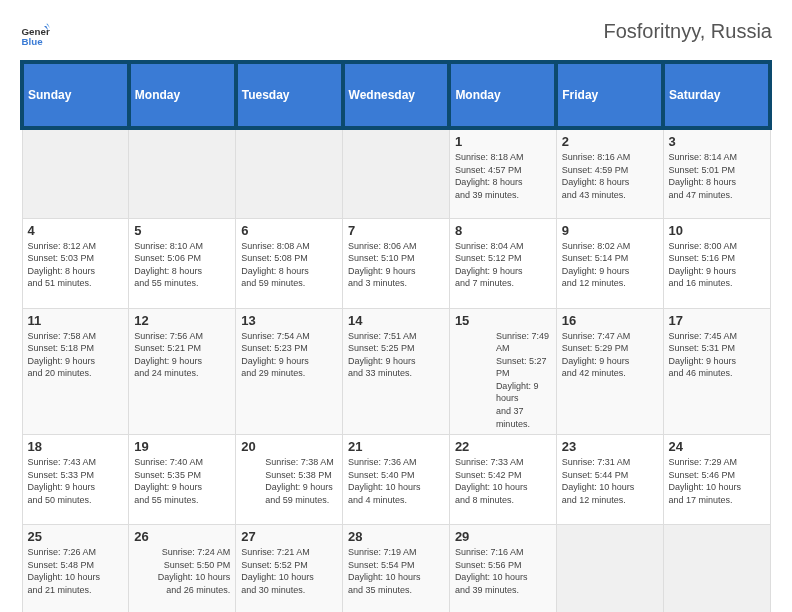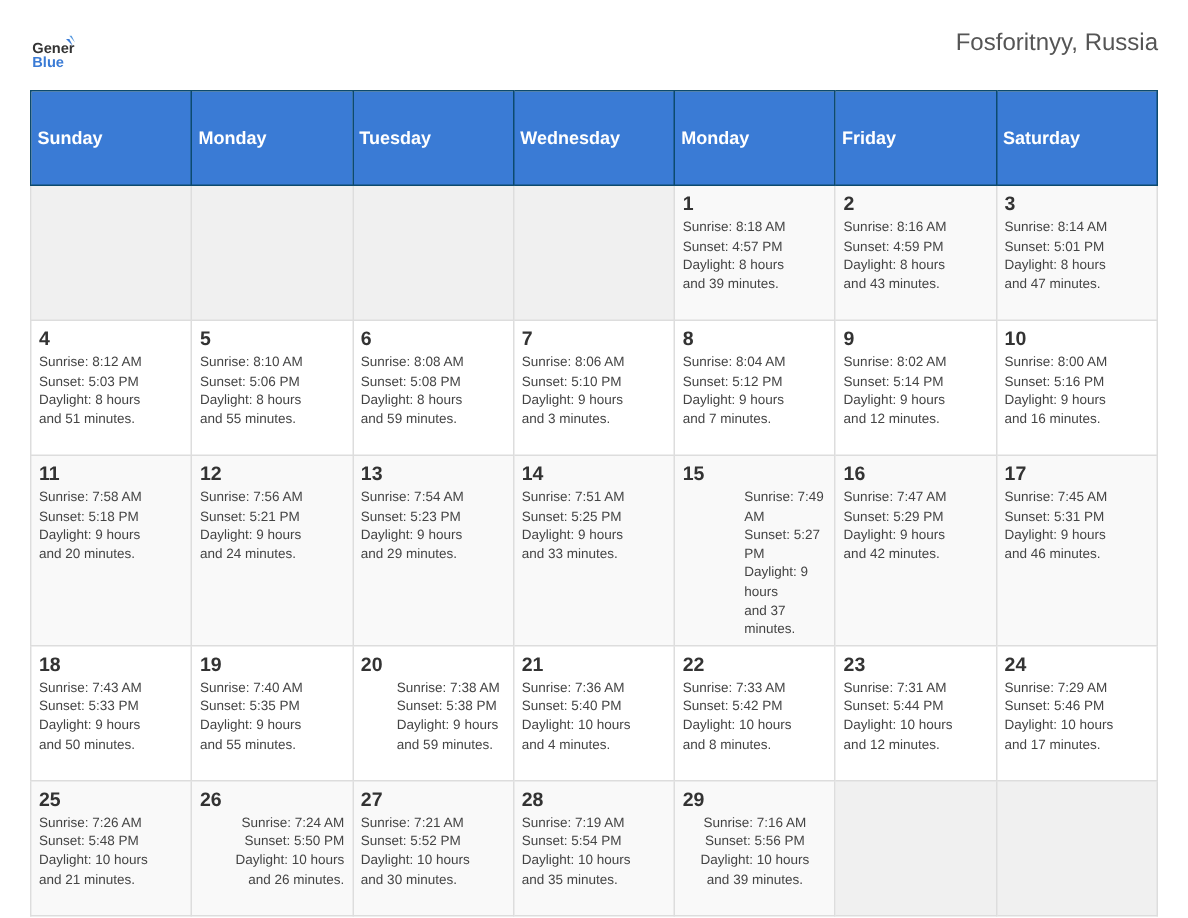--- a/index.html
+++ b/index.html
@@ -27,36 +27,36 @@
     }
     .title-block {
       text-align: right;
     }
     .month-year {
       font-size: 32px;
       font-weight: bold;
       color: #333;
     }
     .location {
-      font-size: 16px;
+      font-size: 20px;
       color: #555;
     }
     table {
       width: 100%;
       border-collapse: collapse;
       table-layout: fixed;
     }
     thead tr th {
       background-color: #3a7bd5;
       color: #fff;
       font-size: 12px;
       font-weight: bold;
       padding: 24px 4px;
       text-align: left;
-      border: 1px solid #0c4a6e;
+      border: 4px solid #0c4a6e;
       margin-top: 35px;
     }
     tbody tr td {
       vertical-align: top;
       border: 1px solid #ddd;
       padding: 4px 5px;
       font-size: 9.5px;
       color: #333;
       min-height: 80px;
       height: 90px;
@@ -315,21 +315,21 @@
         </td>
         <td>
           <span class="day-number">28</span>
           <div class="day-info" style="white-space: pre-line;">Sunrise: 7:19 AM
 Sunset: 5:54 PM
 Daylight: 10 hours
 and 35 minutes.</div>
         </td>
         <td>
           <span class="day-number">29</span>
-          <div class="day-info" style="white-space: pre-line; text-align: center;">Sunrise: 7:16 AM
+          <div class="day-info" style="white-space: pre-line;">Sunrise: 7:16 AM
 Sunset: 5:56 PM
 Daylight: 10 hours
 and 39 minutes.</div>
         </td>
         <td class="empty"></td>
         <td class="empty"></td>
       </tr>
     </tbody>
 </table>
 

